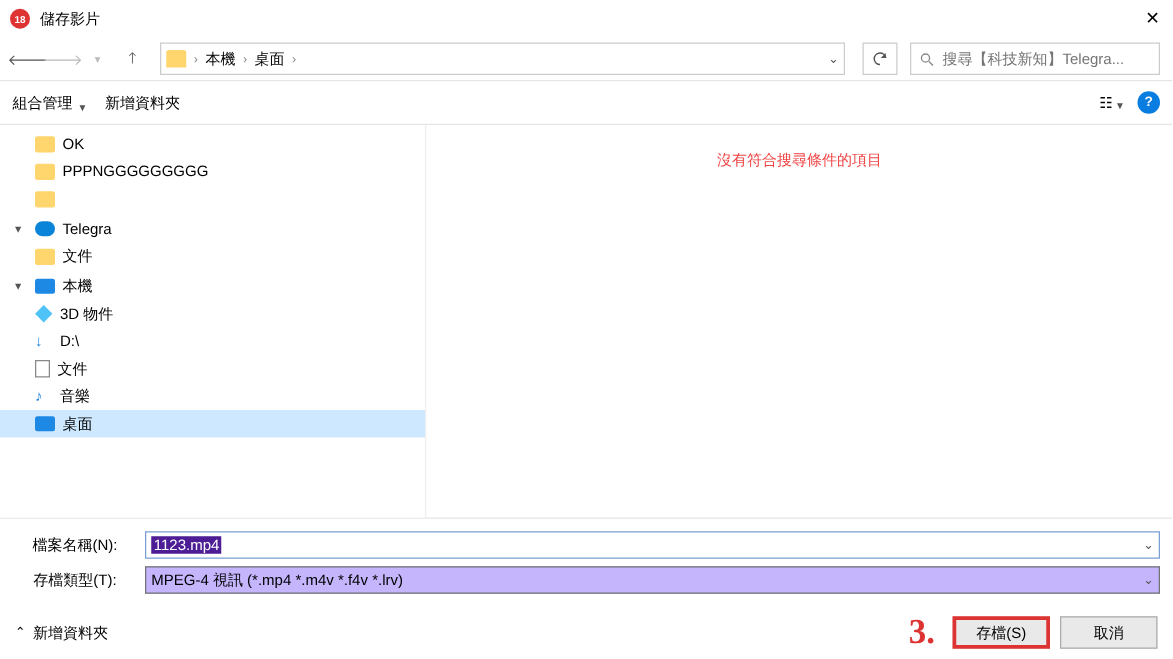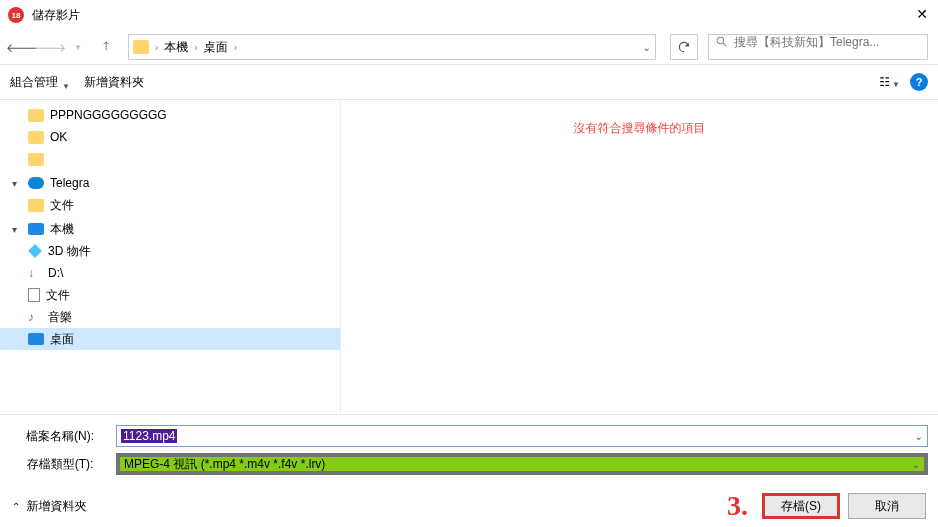--- a/index.html
+++ b/index.html
@@ -8,21 +8,21 @@
 .titlebar .appicon{width:16px;height:16px;border-radius:50%;background:#d33;margin-right:8px;display:flex;align-items:center;justify-content:center;color:#fff;font-size:8px;font-weight:bold}
 .titlebar .title{font-size:12px}
 .titlebar .closebtn{position:absolute;right:6px;top:4px;width:20px;height:20px;display:flex;align-items:center;justify-content:center;cursor:pointer;font-size:14px}
 .navrow{height:34px;display:flex;align-items:center;padding:0 10px;gap:4px}
 .navbtn{width:24px;height:24px;display:flex;align-items:center;justify-content:center;cursor:pointer;color:#555}
 .navbtn.disabled{color:#bbb;cursor:default}
 .addrbox{flex:1;height:26px;border:1px solid #ccc;display:flex;align-items:center;padding:0 4px;gap:6px;margin:0 6px}
 .addrbox .ficon{width:16px;height:14px;background:#ffd66e;border-radius:2px 2px 0 0;position:relative}
 .addrbox .sep{color:#888;font-size:10px}
 .refresh{width:28px;height:26px;border:1px solid #ccc;display:flex;align-items:center;justify-content:center;cursor:pointer;margin-left:4px}
-.searchbox{width:220px;height:26px;border:1px solid #ccc;display:flex;align-items:flex-start;padding:0 6px;gap:6px;margin-left:6px}
+.searchbox{width:200px;height:26px;border:1px solid #ccc;display:flex;align-items:center;padding:0 6px;gap:6px;margin-left:6px}
 .searchbox input{border:none;outline:none;flex:1;color:#888}
 .toolbar{height:36px;border-top:1px solid #e5e5e5;border-bottom:1px solid #e5e5e5;display:flex;align-items:center;padding:0 10px;gap:14px}
 .tbitem{display:flex;align-items:flex-end;gap:4px;cursor:pointer}
 .tbright{margin-left:auto;display:flex;align-items:center;gap:10px}
 .helpicon{width:18px;height:18px;border-radius:50%;background:#0a7de0;color:#fff;display:flex;align-items:center;justify-content:center;font-weight:bold;font-size:11px}
 .body{display:flex;height:314px}
 .sidebar{width:340px;overflow-y:scroll;position:relative;background:#fff}
 .tree{padding:4px 0}
 .treeitem{display:flex;align-items:center;height:22px;gap:6px;cursor:pointer;padding-right:6px}
 .treeitem.sel{background:#cde8ff}
@@ -36,21 +36,21 @@
 .doc-ico{width:12px;height:14px;background:#fff;border:1px solid #888}
 .music-ico{width:14px;height:14px;color:#1e88e5}
 .desk-ico{width:16px;height:12px;background:#1e88e5;border-radius:2px}
 .expand{width:10px;color:#555;font-size:10px}
 .content{flex:1;display:flex;align-items:flex-start;justify-content:center;padding-top:20px;color:#ef4444;border-left:1px solid #eee}
 .bottom{border-top:1px solid #e5e5e5;padding:10px 10px 0;background:#fff}
 .field{display:flex;align-items:center;margin-bottom:6px}
 .field label{width:106px;text-align:center;padding-right:6px}
 .textfield{flex:1;height:22px;border:1px solid #7a9fd4;padding:0 4px;background:#fff;display:flex;align-items:center}
 .textfield .val{background:#4c1d95;color:#fff;padding:0 2px}
-.combobox{flex:1;height:22px;border:4px solid #737373;background:#84cc16;padding:0 4px;display:flex;align-items:center;justify-content:space-between}
+.combobox{flex:1;height:22px;border:1px solid #737373;background:#c4b5fd;padding:0 4px;display:flex;align-items:center;justify-content:space-between}
 .footer{height:50px;display:flex;align-items:center;padding:0 12px}
 .hidebtn{display:flex;align-items:center;gap:6px;cursor:pointer}
 .footer .sp{flex:1}
 .annot{color:#d33;font-weight:bold;font-size:28px;font-family:"Comic Sans MS",cursive;margin-right:6px}
 .btn{width:78px;height:26px;border:1px solid #aaa;background:#e9e9e9;cursor:pointer;display:flex;align-items:center;justify-content:center;margin-left:8px}
 .btn.highlight{border:3px solid #d33}
 svg{display:block}
 </style>
 </head>
 <body>
@@ -105,25 +105,25 @@
     </div>
     <div class="helpicon">?</div>
   </div>
 </div>
 
 <div class="body">
   <div class="sidebar">
     <div class="tree" id="tree">
         <div class="treeitem indent1">
           <span class="folder-ico"></span>
+          <span>OK</span>
+        </div>
+        <div class="treeitem indent1">
+          <span class="folder-ico"></span>
           <span>PPPNGGGGGGGGG</span>
-        </div>
-        <div class="treeitem indent1">
-          <span class="folder-ico"></span>
-          <span>OK</span>
         </div>
         <div class="treeitem indent1">
           <span class="folder-ico"></span>
           <span></span>
         </div>
         <div style="height: 2px;"></div>
         <div class="treeitem indent0">
           <span class="expand">▾</span>
           <span class="onedrive-ico"></span>
           <span>Telegra</span>

